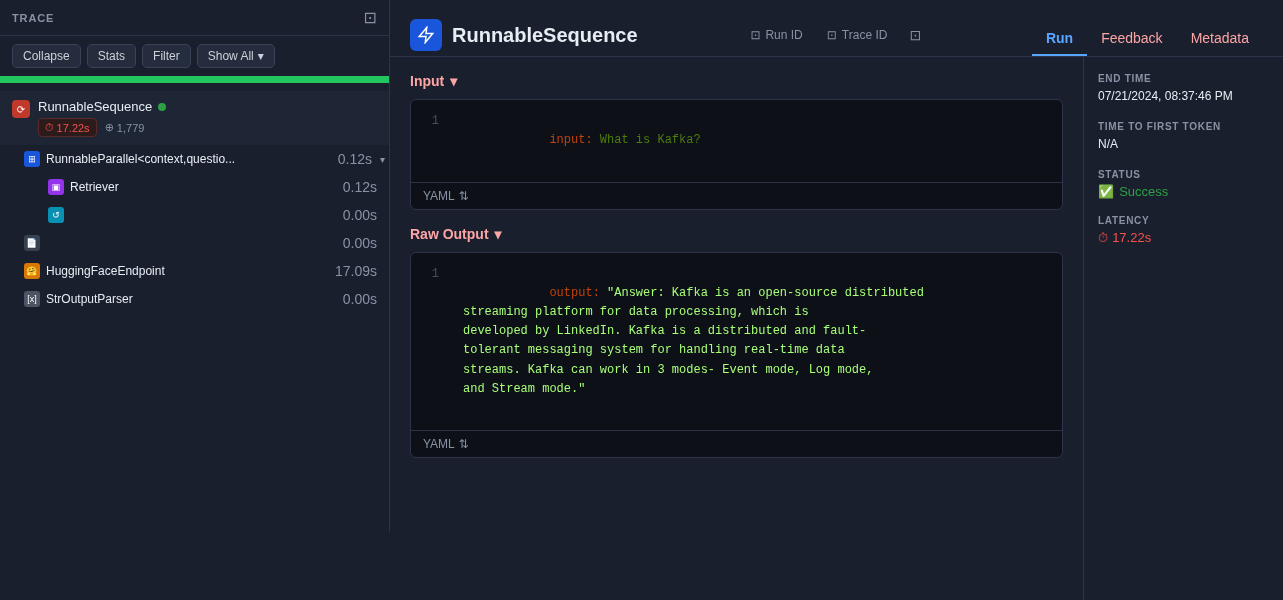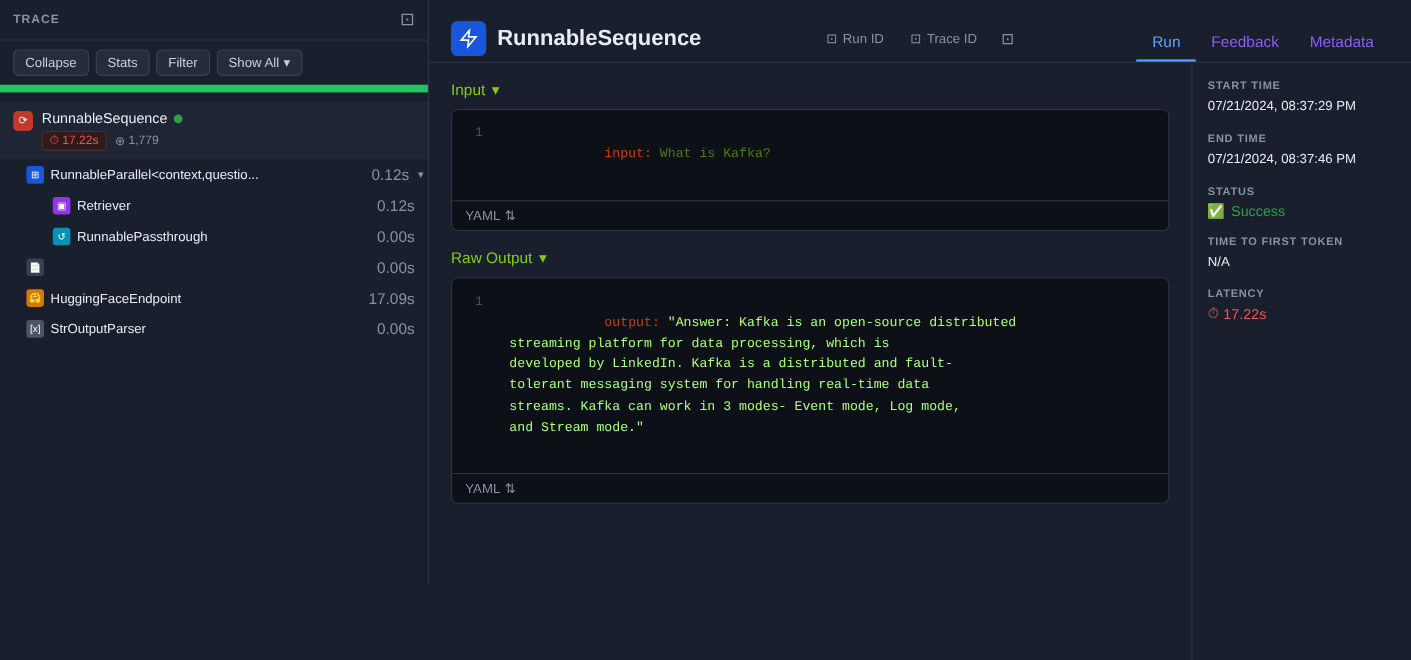--- a/index.html
+++ b/index.html
@@ -261,29 +261,30 @@
     .tabs {
       display: flex;
       gap: 0;
       margin-top: 8px;
       margin-left: 0;
     }
 
     .tab {
       padding: 8px 14px;
       font-size: 14px;
-      color: #8b5cf6;
+      color: #fca5a5;
       cursor: pointer;
       border-bottom: 2px solid transparent;
       transition: color 0.15s;
     }
 
     .tab.active {
       color: #58a6ff;
       border-bottom: 2px solid #58a6ff;
+      font-weight: bold;
     }
 
     
     .main-body {
       display: flex;
       flex: 1;
       overflow: hidden;
     }
 
     .content-area {
@@ -292,22 +293,22 @@
       padding: 16px 20px;
     }
 
     
     .section-header {
       display: flex;
       align-items: center;
       gap: 6px;
       margin-bottom: 10px;
       font-size: 14px;
-      color: #84cc16;
-      font-weight: 400;
+      color: #fca5a5;
+      font-weight: 700;
       cursor: pointer;
     }
 
     .code-block {
       background: #0d1117;
       border: 1px solid #2d3348;
       border-radius: 6px;
       margin-bottom: 16px;
       overflow: hidden;
     }
@@ -457,21 +458,20 @@
     </div>
 
     <div class="trace-grandchild">
       <div class="child-icon icon-pink">▣</div>
       <span class="child-name">Retriever</span>
       <span class="child-time">0.12s</span>
     </div>
 
     <div class="trace-grandchild">
       <div class="child-icon icon-teal">↺</div>
-      <span class="child-name">RunnablePassthrough</span>
       <span class="child-time">0.00s</span>
     </div>
 
     <div class="trace-child">
       <div class="child-icon icon-dark">📄</div>
       <span class="child-time">0.00s</span>
     </div>
 
     <div class="trace-child">
       <div class="child-icon icon-orange">🤗</div>
@@ -554,39 +554,35 @@
         <div class="code-footer">
           <span>YAML</span>
           <span>⇅</span>
         </div>
       </div>
 
     </div>
 
     <div class="right-panel">
       <div class="meta-section">
-        <div class="meta-label">START TIME</div>
-        <div class="meta-value">07/21/2024, 08:37:29 PM</div>
-      </div>
-      <div class="meta-section">
         <div class="meta-label">END TIME</div>
         <div class="meta-value">07/21/2024, 08:37:46 PM</div>
+      </div>
+      <div class="meta-section">
+        <div class="meta-label">TIME TO FIRST TOKEN</div>
+        <div class="meta-value">N/A</div>
       </div>
       <div class="meta-section">
         <div class="meta-label">STATUS</div>
         <div class="status-success">
           <span>✅</span>
           <span>Success</span>
         </div>
       </div>
       <div class="meta-section">
-        <div class="meta-label">TIME TO FIRST TOKEN</div>
-        <div class="meta-value">N/A</div>
-      </div>
-      <div class="meta-section">
         <div class="meta-label">LATENCY</div>
         <div class="latency-red">
           <span>⏱</span>
           <span>17.22s</span>
         </div>
       </div>
     </div>
   </div>
 </div>
 

